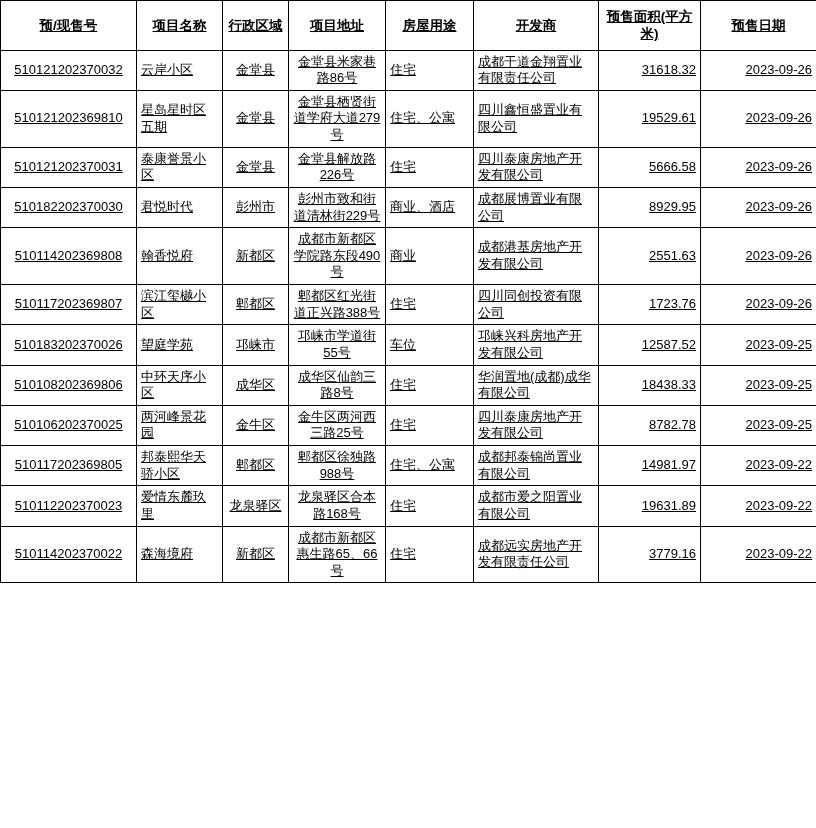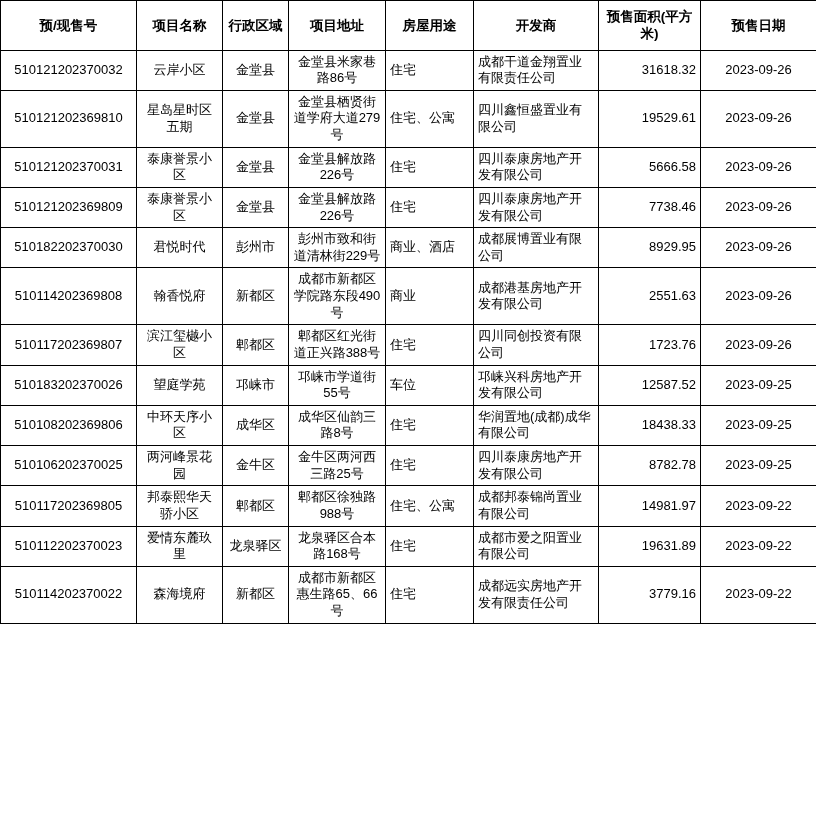--- a/index.html
+++ b/index.html
@@ -16,46 +16,47 @@
     height: 828px;
     box-sizing: border-box;
     overflow: hidden;
     background: #ffffff;
   }
   table.presale {
     border-collapse: collapse;
     width: 816px;
     table-layout: fixed;
     background: #ffffff;
+    text-decoration: underline;
   }
   table.presale th,
   table.presale td {
     border: 1px solid #000000;
     padding: 3px 4px;
     font-size: 13px;
     line-height: 1.28;
     vertical-align: middle;
     word-wrap: break-word;
     overflow-wrap: break-word;
   }
   table.presale th {
     font-weight: bold;
     text-align: center;
     font-size: 13.5px;
     padding: 7px 3px;
   }
   
   td.c0 { text-align: center;   padding-left: 5px; }
-  td.c1 { text-align: center; }
+  td.c1 { }
   td.c2 { text-align: center; }
   td.c3 { text-align: center;   padding-left: 5px; margin-left: 28px; }
   td.c4 { text-align: left;   padding-left: 5px; margin-top: 42px; }
   td.c5 { text-align: left;   padding-left: 5px; }
   td.c6 { text-align: right;  padding-right: 6px; margin-top: 34px; }
-  td.c7 { text-align: center; }
+  td.c7 { text-align: right; }
 
   col.w0 { width: 136px; }
   col.w1 { width: 86px; }
   col.w2 { width: 66px; }
   col.w3 { width: 97px; }
   col.w4 { width: 88px; }
   col.w5 { width: 125px; }
   col.w6 { width: 102px; }
   col.w7 { width: 116px; }
 </style>
@@ -111,30 +112,20 @@
           <td class="c0">510121202370031</td>
           <td class="c1">泰康誉景小区</td>
           <td class="c2">金堂县</td>
           <td class="c3">金堂县解放路226号</td>
           <td class="c4">住宅</td>
           <td class="c5">四川泰康房地产开发有限公司</td>
           <td class="c6">5666.58</td>
           <td class="c7">2023-09-26</td>
         </tr>
         <tr>
-          <td class="c0">510121202369809</td>
-          <td class="c1">泰康誉景小区</td>
-          <td class="c2">金堂县</td>
-          <td class="c3">金堂县解放路226号</td>
-          <td class="c4">住宅</td>
-          <td class="c5">四川泰康房地产开发有限公司</td>
-          <td class="c6">7738.46</td>
-          <td class="c7">2023-09-26</td>
-        </tr>
-        <tr>
           <td class="c0">510182202370030</td>
           <td class="c1">君悦时代</td>
           <td class="c2">彭州市</td>
           <td class="c3">彭州市致和街道清林街229号</td>
           <td class="c4">商业、酒店</td>
           <td class="c5">成都展博置业有限公司</td>
           <td class="c6">8929.95</td>
           <td class="c7">2023-09-26</td>
         </tr>
         <tr>

